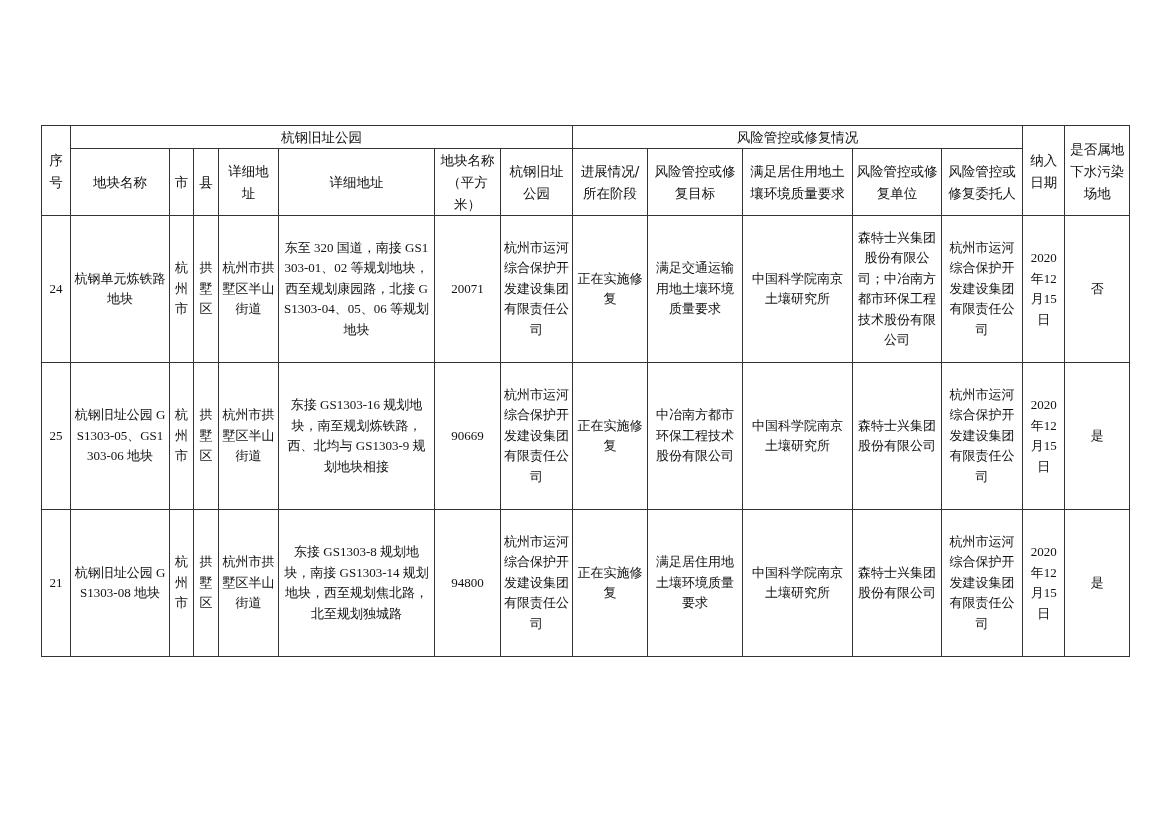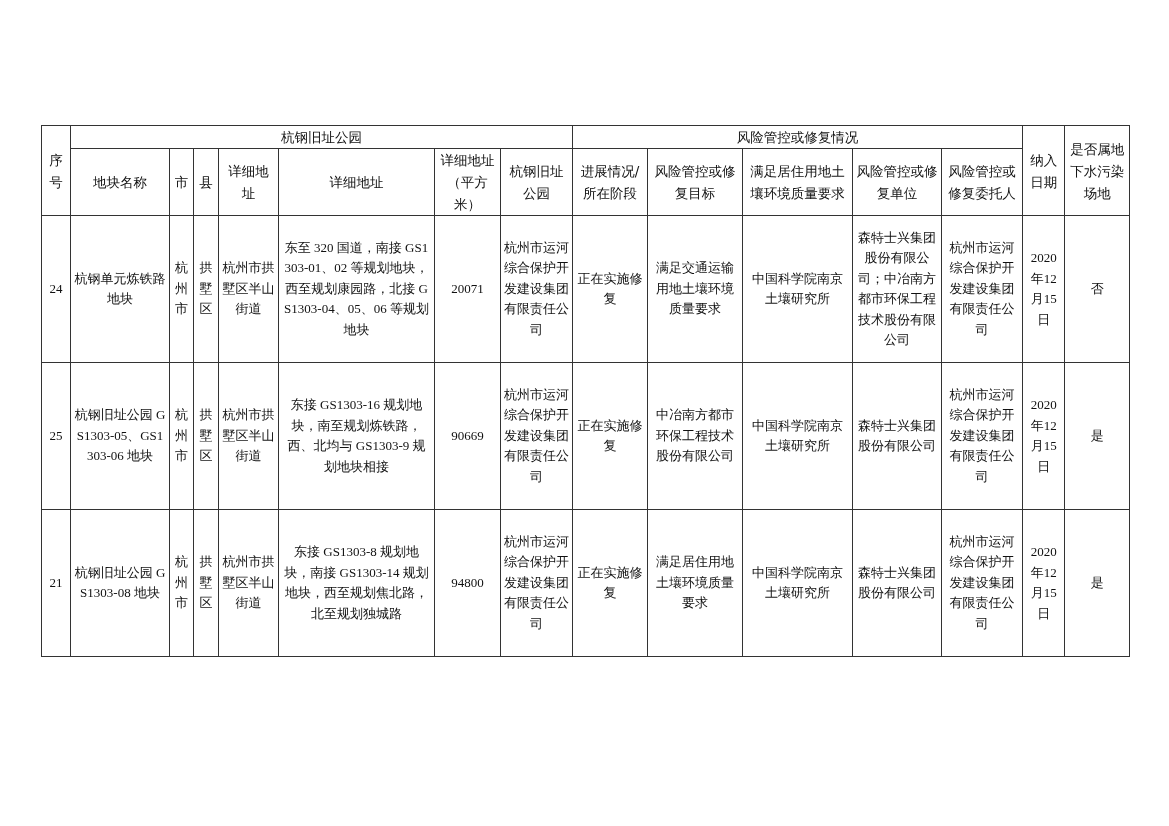--- a/index.html
+++ b/index.html
@@ -54,21 +54,21 @@
       <th colspan="5">风险管控或修复情况</th>
       <th rowspan="2">纳入日期</th>
       <th rowspan="2">是否属地下水污染场地</th>
     </tr>
     <tr class="h2">
       <th>地块名称</th>
       <th class="narrow">市</th>
       <th class="narrow">县</th>
       <th>详细地址</th>
       <th>详细地址</th>
-      <th>详细地址（平方米）</th>
+      <th>地块名称（平方米）</th>
       <th>杭钢旧址公园</th>
       <th>进展情况/所在阶段</th>
       <th>风险管控或修复目标</th>
       <th>满足居住用地土壤环境质量要求</th>
       <th>风险管控或修复单位</th>
       <th>风险管控或修复委托人</th>
     </tr>
   </thead>
   <tbody>
     <tr class="r">

